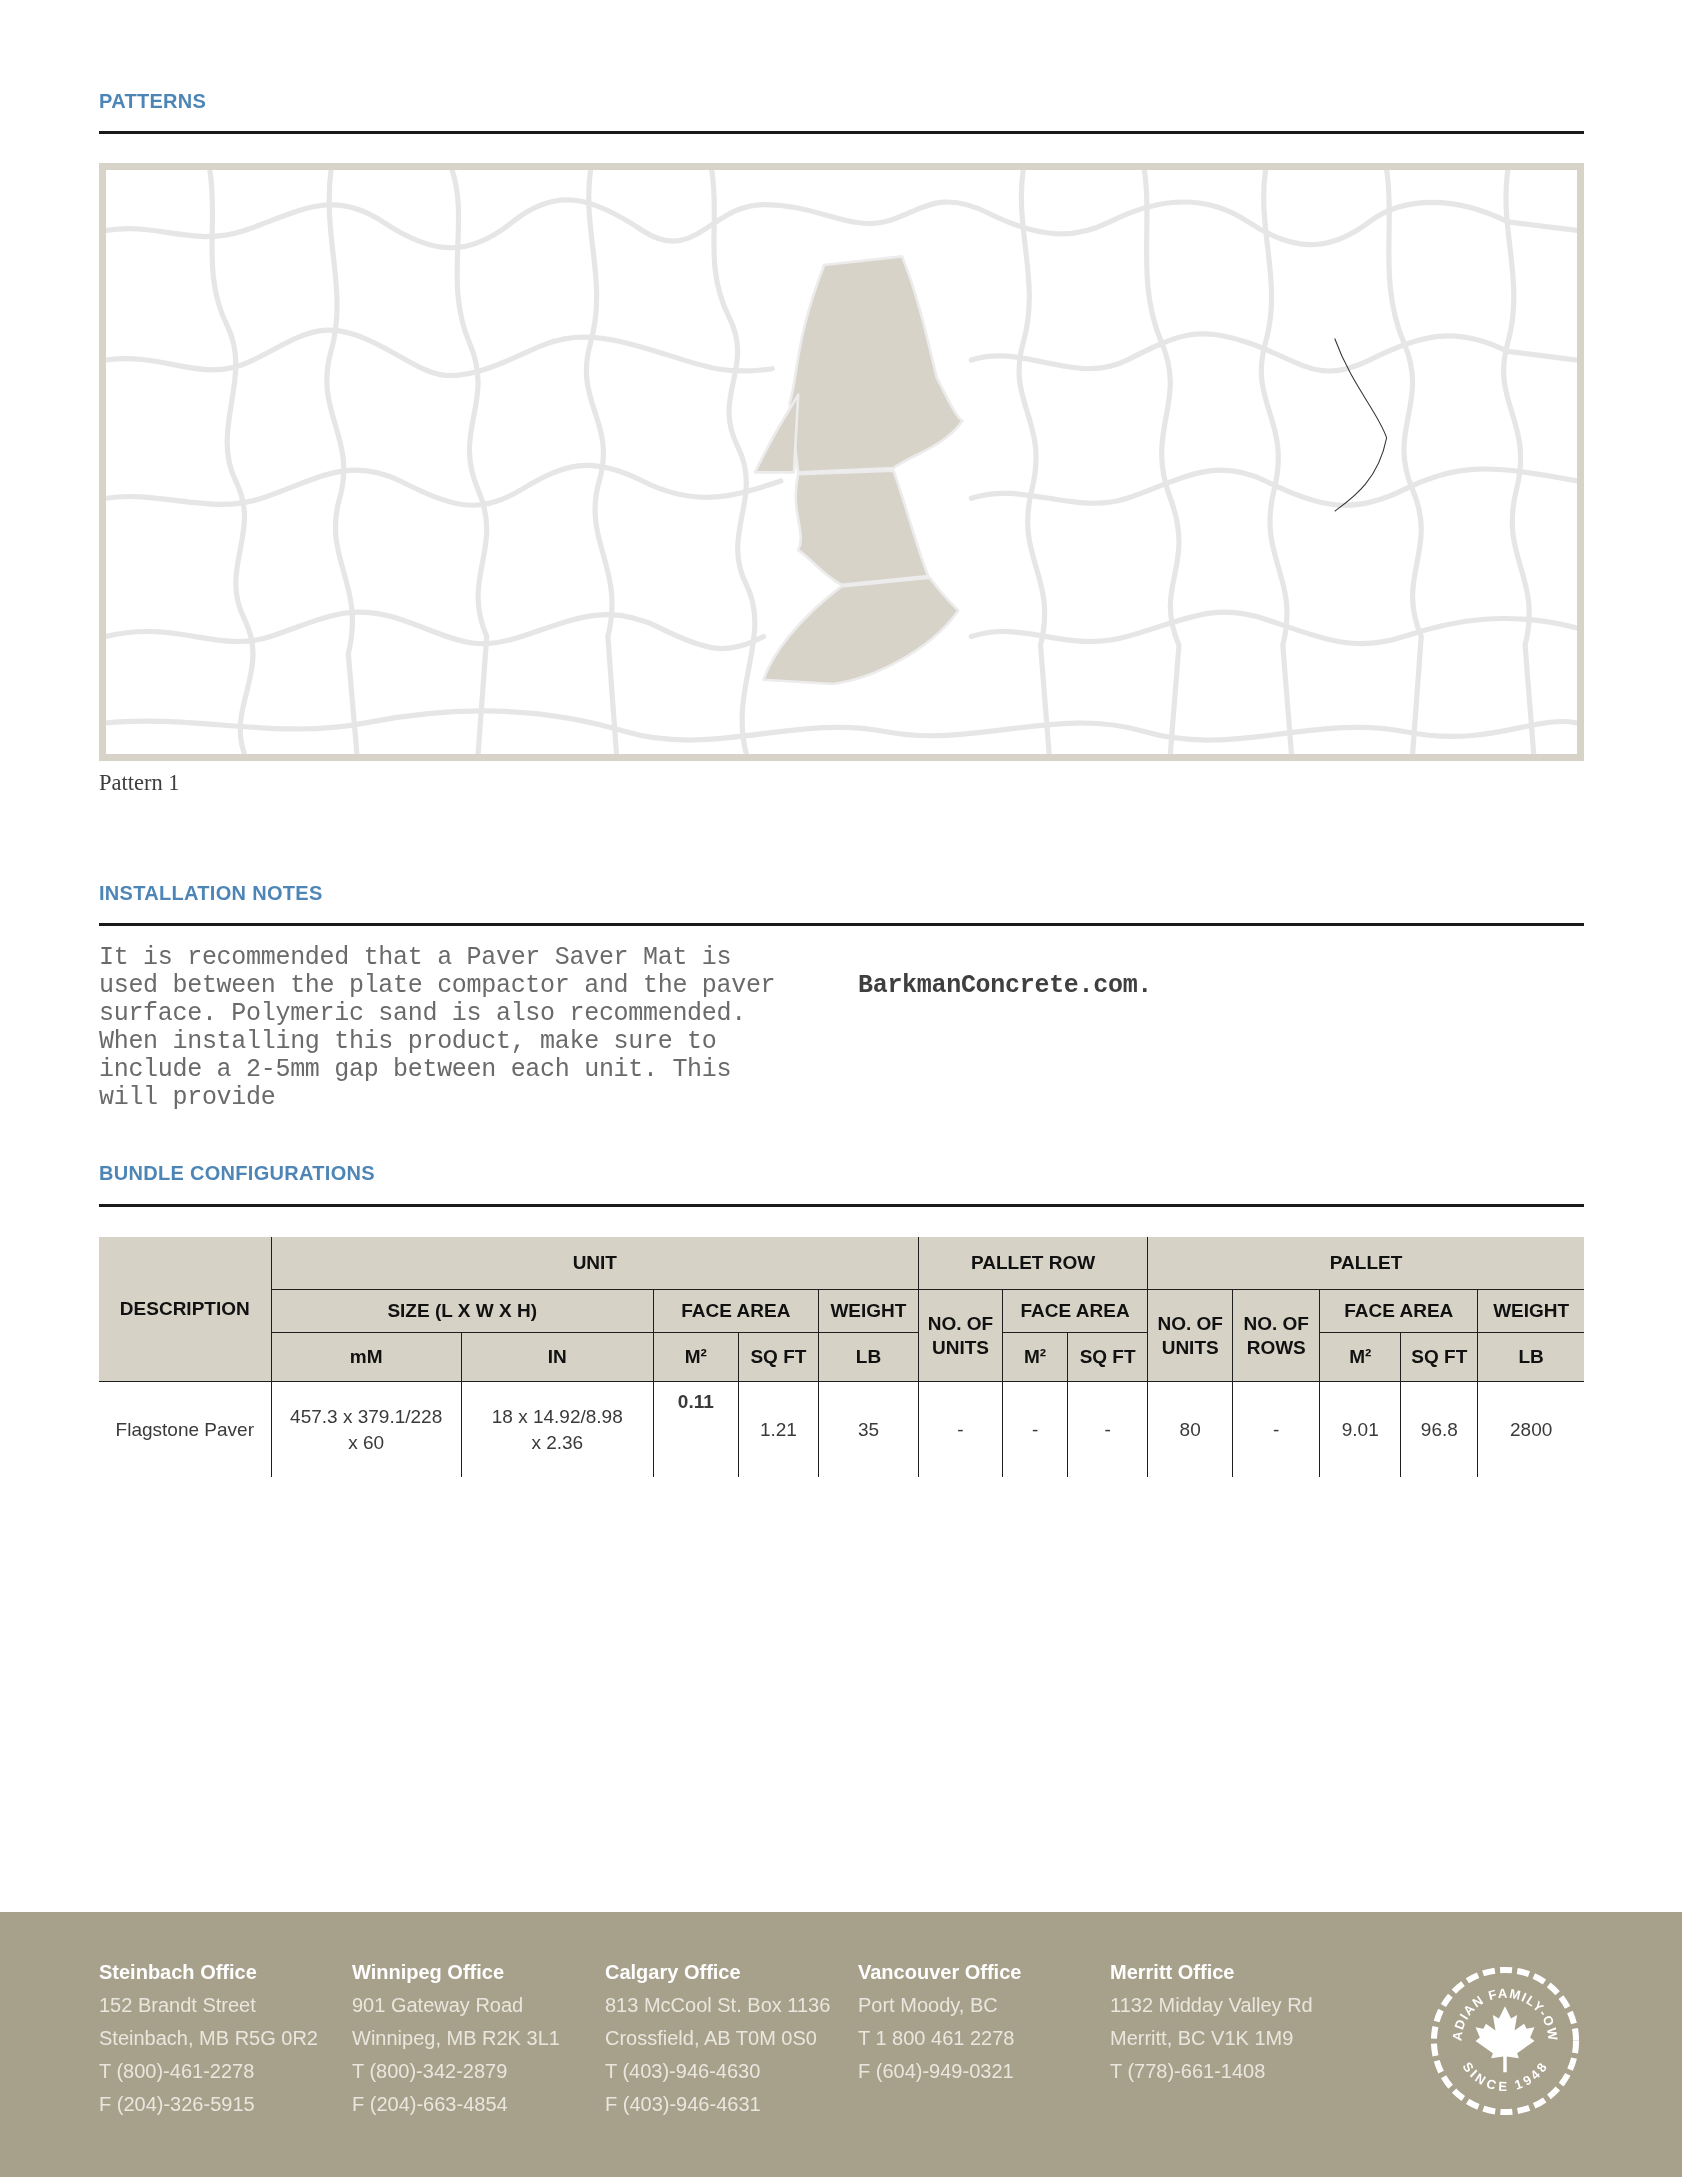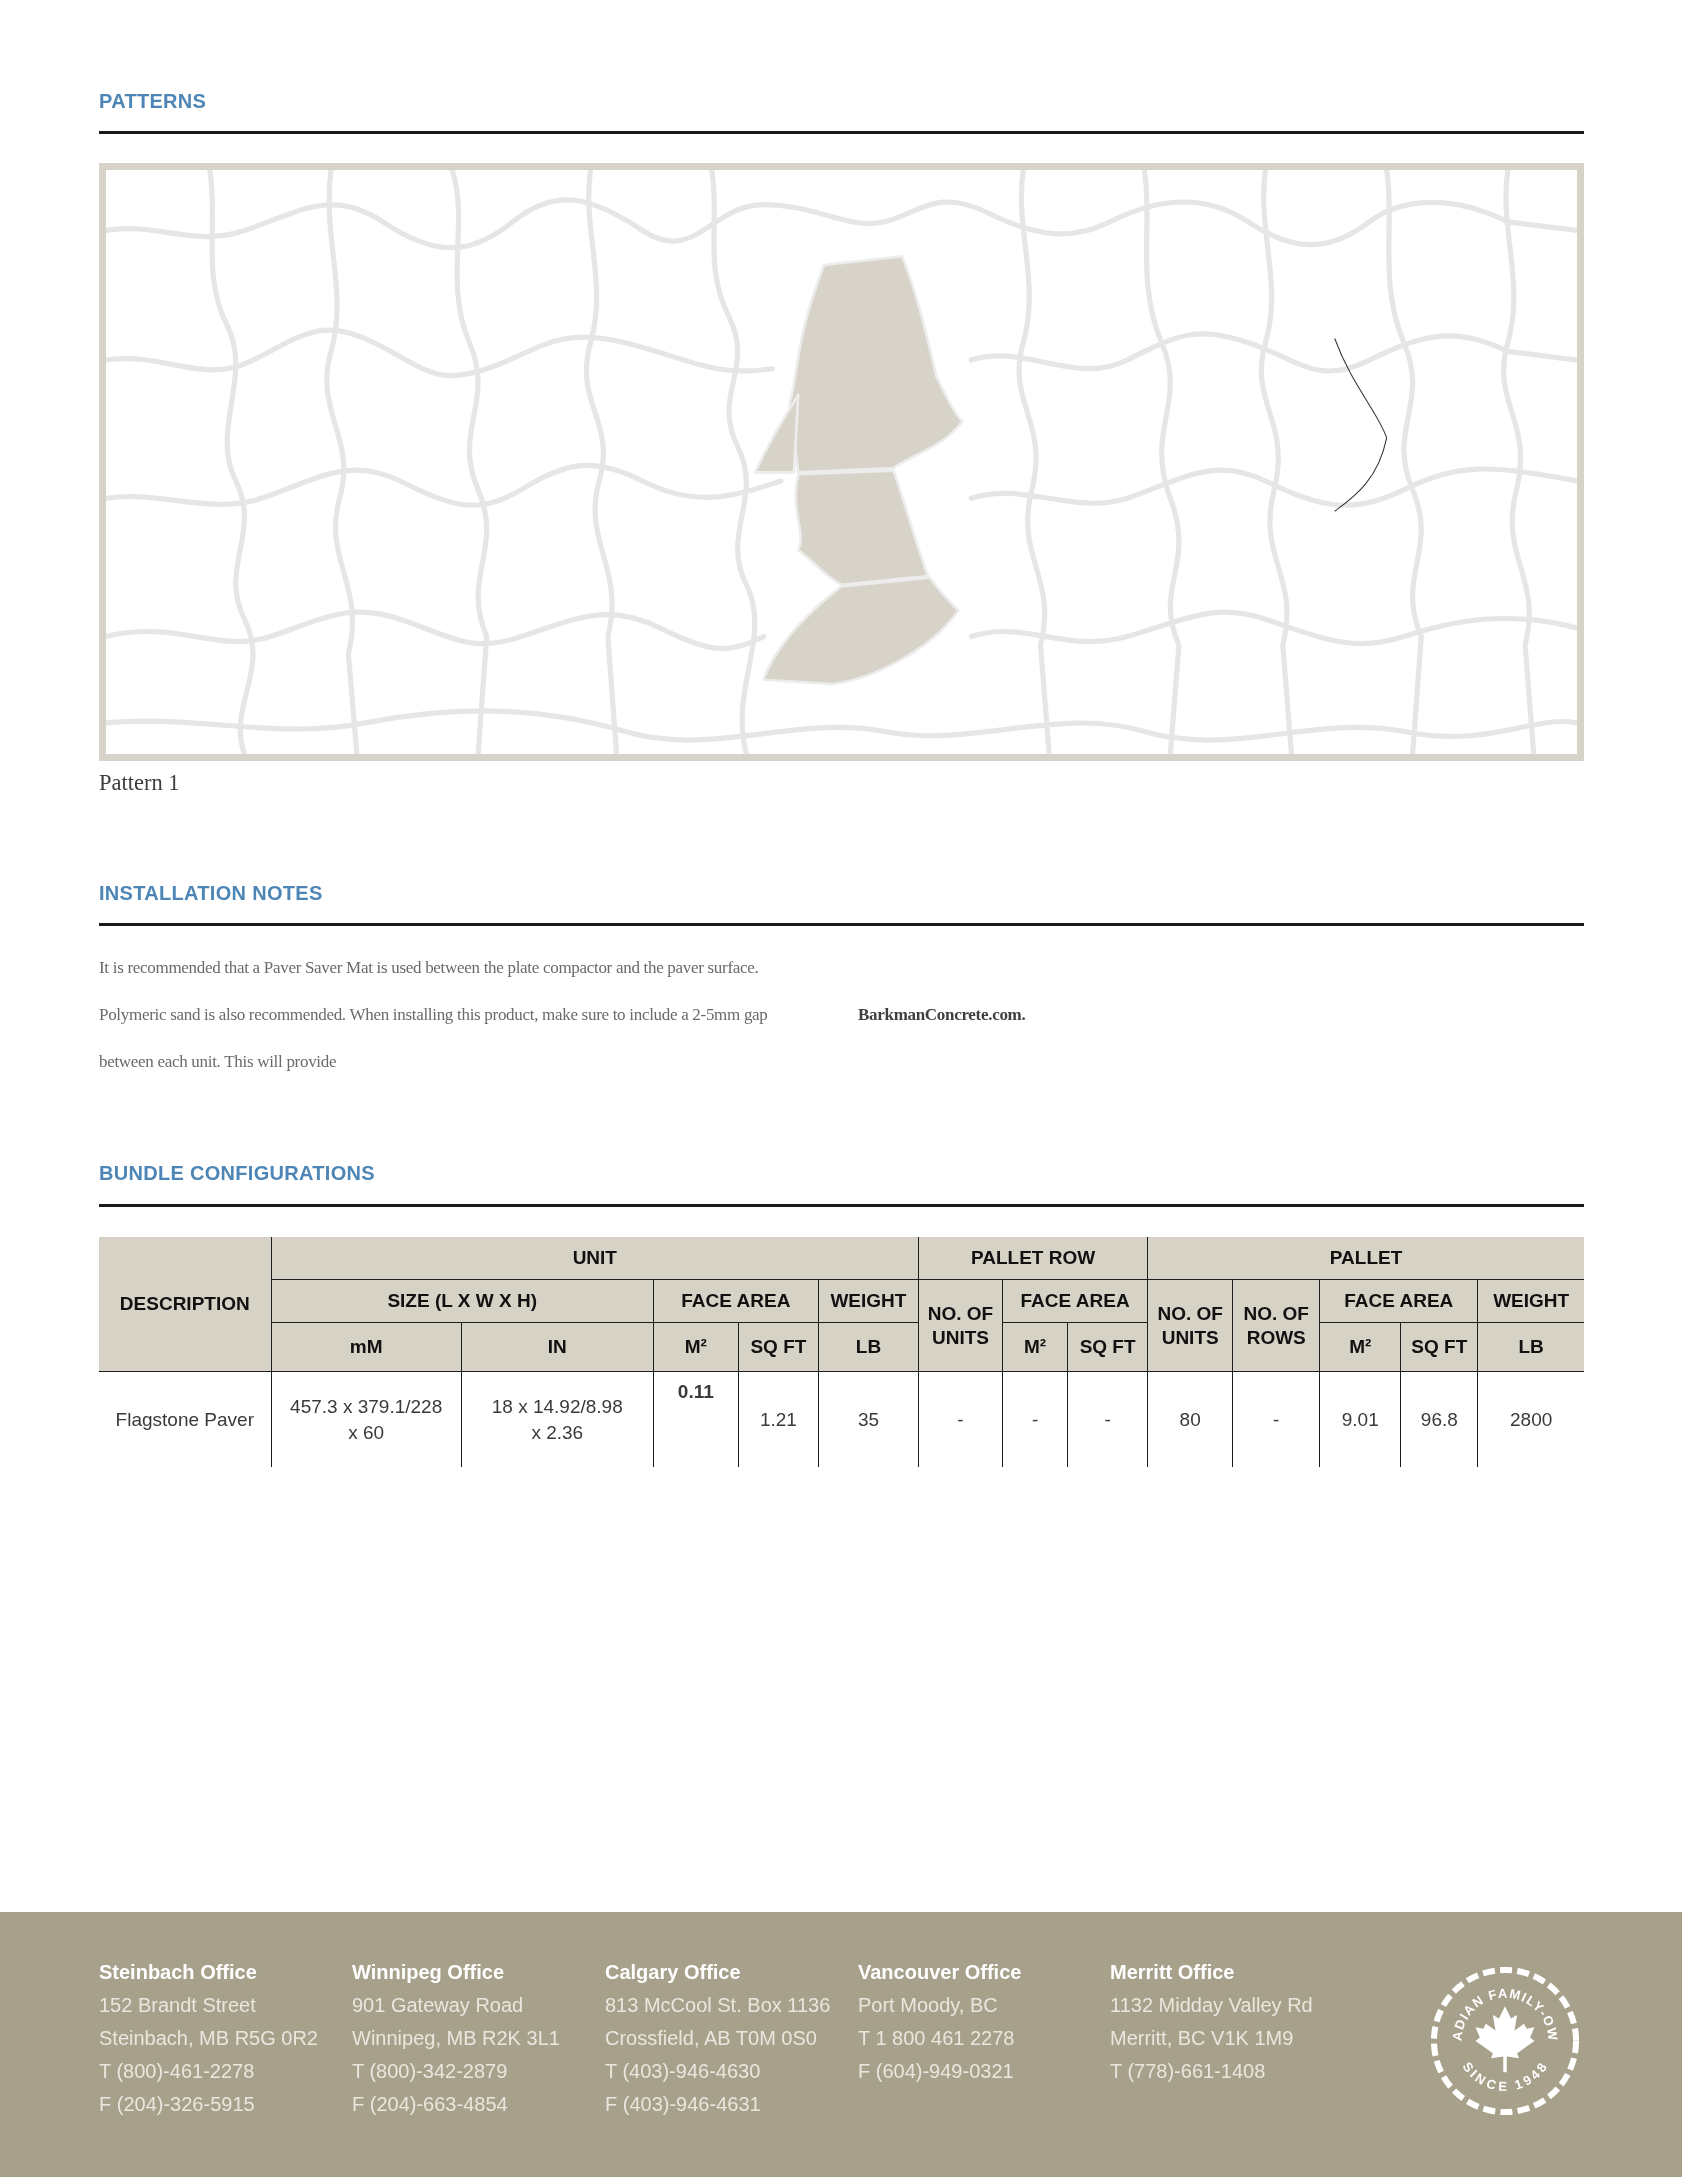--- a/index.html
+++ b/index.html
@@ -19,35 +19,35 @@
     box-sizing: border-box; border: 7px solid #d8d3c8; background: #fff; overflow: hidden;
   }
   #pattern-frame svg { display: block; width: 100%; height: 100%; }
   #pattern-caption {
     position: absolute; left: 99px; top: 770px; font-family: "Liberation Serif", serif;
     font-size: 22.5px; color: #3d3d3d;
   }
 
   
   .notes-col {
-    position: absolute; top: 944px; width: 692px; font-size: 17px; line-height: 47px;
-    color: #6a6a6a; font-family: Liberation Serif, serif; letter-spacing: -0.3px;
+    position: absolute; top: 944px; width: 692px; font-size: 25px; line-height: 28px;
+    color: #6a6a6a; font-family: Liberation Mono, monospace; letter-spacing: -0.3px;
   }
   .notes-col b { color: #3f3f3f; font-weight: bold; }
 
   
   #bundle-table {
     position: absolute; left: 99px; top: 1237px; width: 1485px;
     border-collapse: collapse; table-layout: fixed; font-family: "Liberation Sans", sans-serif;
   }
   #bundle-table th {
     background: #d6d2c6; color: #111; font-weight: bold; font-size: 19px;
     border: 1.7px solid #1e1e1e; padding: 0; text-align: center; line-height: 24px;
   }
-  #bundle-table tr.h1 th { height: 42px; }
+  #bundle-table tr.h1 th { height: 52px; }
   #bundle-table tr.h2 th { height: 42px; }
   #bundle-table tr.h3 th { height: 48px; }
   #bundle-table tr:first-child th { border-top: none; }
   #bundle-table th:first-child { border-left: none; }
   #bundle-table tr th:last-child { border-right: none; }
   #bundle-table td {
     font-size: 19px; color: #3a3a3a; text-align: center; height: 65px; padding: 0;
     border-left: 1.7px solid #1e1e1e; border-right: 1.7px solid #1e1e1e; border-top: 1.7px solid #1e1e1e;
     line-height: 26px; vertical-align: middle;
   }

